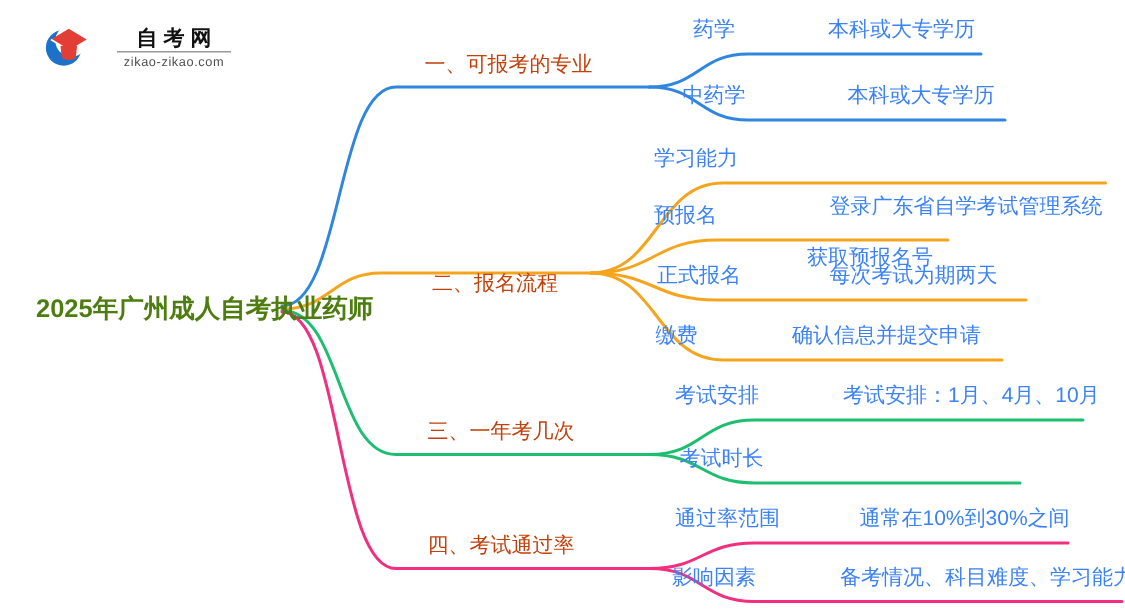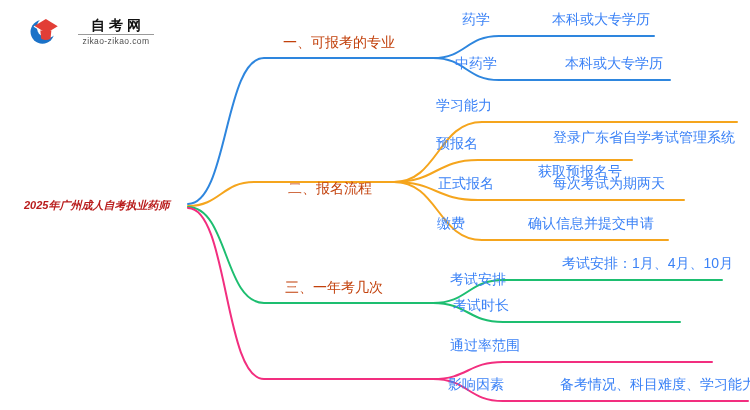--- a/index.html
+++ b/index.html
@@ -6,21 +6,21 @@
   .stage{
     position:relative;width:750px;height:410px;background:#ffffff;overflow:hidden;
     font-family:"Liberation Sans","DejaVu Sans",sans-serif;
   }
   .links{position:absolute;left:0;top:0;pointer-events:none;}
   .links path{fill:none;stroke-width:2;stroke-linecap:round;stroke-linejoin:round;}
   .node{
     position:absolute;white-space:nowrap;font-size:14px;line-height:19px;
     color:#3b82f6;
   }
-  .root{font-weight:600;font-size:11px;color:#b91c1c;font-style:italic;}
+  .root{font-weight:600;font-size:17px;color:#4d7c0f;}
   .branch-label{font-size:14px;color:#c2410c;}
   
   .logo{position:absolute;left:28px;top:14px;display:flex;align-items:center;gap:16px;}
   .logo-icon{width:34px;height:34px;display:block;}
   .logo-text{display:flex;flex-direction:column;align-items:center;width:76px;}
   .logo-title{font-size:14px;font-weight:700;color:#111;letter-spacing:4px;line-height:16px;text-indent:4px;}
   .logo-sep{width:76px;height:0;border-top:1px solid #9a9a9a;margin:1px 0 1px 0;}
   .logo-sub{font-size:8.5px;color:#4f4f4f;letter-spacing:0.4px;line-height:10px;}
 </style>
 </head>
@@ -76,21 +76,23 @@
   <div class="node" style="left:436px;top:96px;">学习能力</div>
   <div class="node" style="left:553px;top:96px;margin-top:32px;">登录广东省自学考试管理系统</div>
   <div class="node" style="left:436px;top:134px;">预报名</div>
   <div class="node" style="left:538px;top:134px;margin-top:28px;">获取预报名号</div>
   <div class="node" style="left:438px;top:174px;">正式报名</div>
   <div class="node" style="left:553px;top:174px;">每次考试为期两天</div>
   <div class="node" style="left:437px;top:214px;">缴费</div>
   <div class="node" style="left:528px;top:214px;">确认信息并提交申请</div>
 
   <div class="node branch-label" style="left:285px;top:278px;">三、一年考几次</div>
-  <div class="node" style="left:450px;top:270px;">考试安排</div>
+  <div class="node" style="left:450px;top:254px;">考试安排</div>
   <div class="node" style="left:562px;top:254px;">考试安排：1月、4月、10月</div>
   <div class="node" style="left:453px;top:296px;">考试时长</div>
 
+  <div class="node branch-label" style="left:285px;top:354px;">四、考试通过率</div>
   <div class="node" style="left:450px;top:336px;">通过率范围</div>
+  <div class="node" style="left:573px;top:336px;">通常在10%到30%之间</div>
   <div class="node" style="left:448px;top:375px;">影响因素</div>
   <div class="node" style="left:560px;top:375px;">备考情况、科目难度、学习能力</div>
 
 </div>
 
 </body></html>

